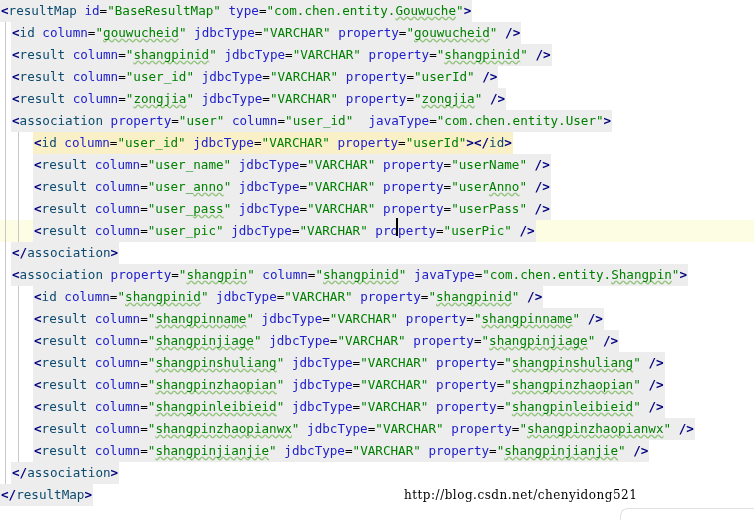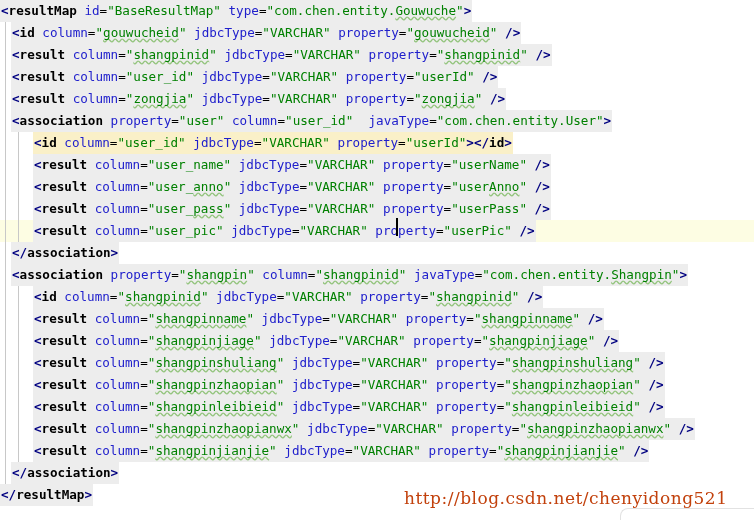--- a/index.html
+++ b/index.html
@@ -66,21 +66,21 @@
     padding: 0 1px;
   }
   .run.hl-id {
     background: #faf0c8;
   }
   .run.plain {
     background: transparent;
   }
 
   
-  .tag      { color: #000000; font-weight: bold; text-align: right; }
+  .tag      { color: #0c4a6e; font-weight: normal; text-align: right; }
   .punc     { color: #000080; font-weight: bold; }
   .attr     { color: #2020cc; }
   .eq       { color: #000000; }
   .str      { color: #008000; }
   .comment  { color: #d2691e; font-style: italic; }
 
   
   .squig {
     text-decoration: underline wavy #93c47d;
     text-decoration-skip-ink: none;
@@ -91,23 +91,23 @@
   #caret {
     position: absolute;
     width: 2px;
     background: #000000;
     z-index: 5;
   }
 
   
   #watermark {
     position: absolute;
-    color: #c2410c;
+    color: #000000;
     font-family: "DejaVu Serif", "Liberation Serif", serif;
-    font-size: 17px;
+    font-size: 12px;
     letter-spacing: 0.5px;
     white-space: nowrap;
     z-index: 4;
     user-select: none;
   }
 
   
   #corner-box {
     position: absolute;
     border: 1px solid #e2e2e2;

